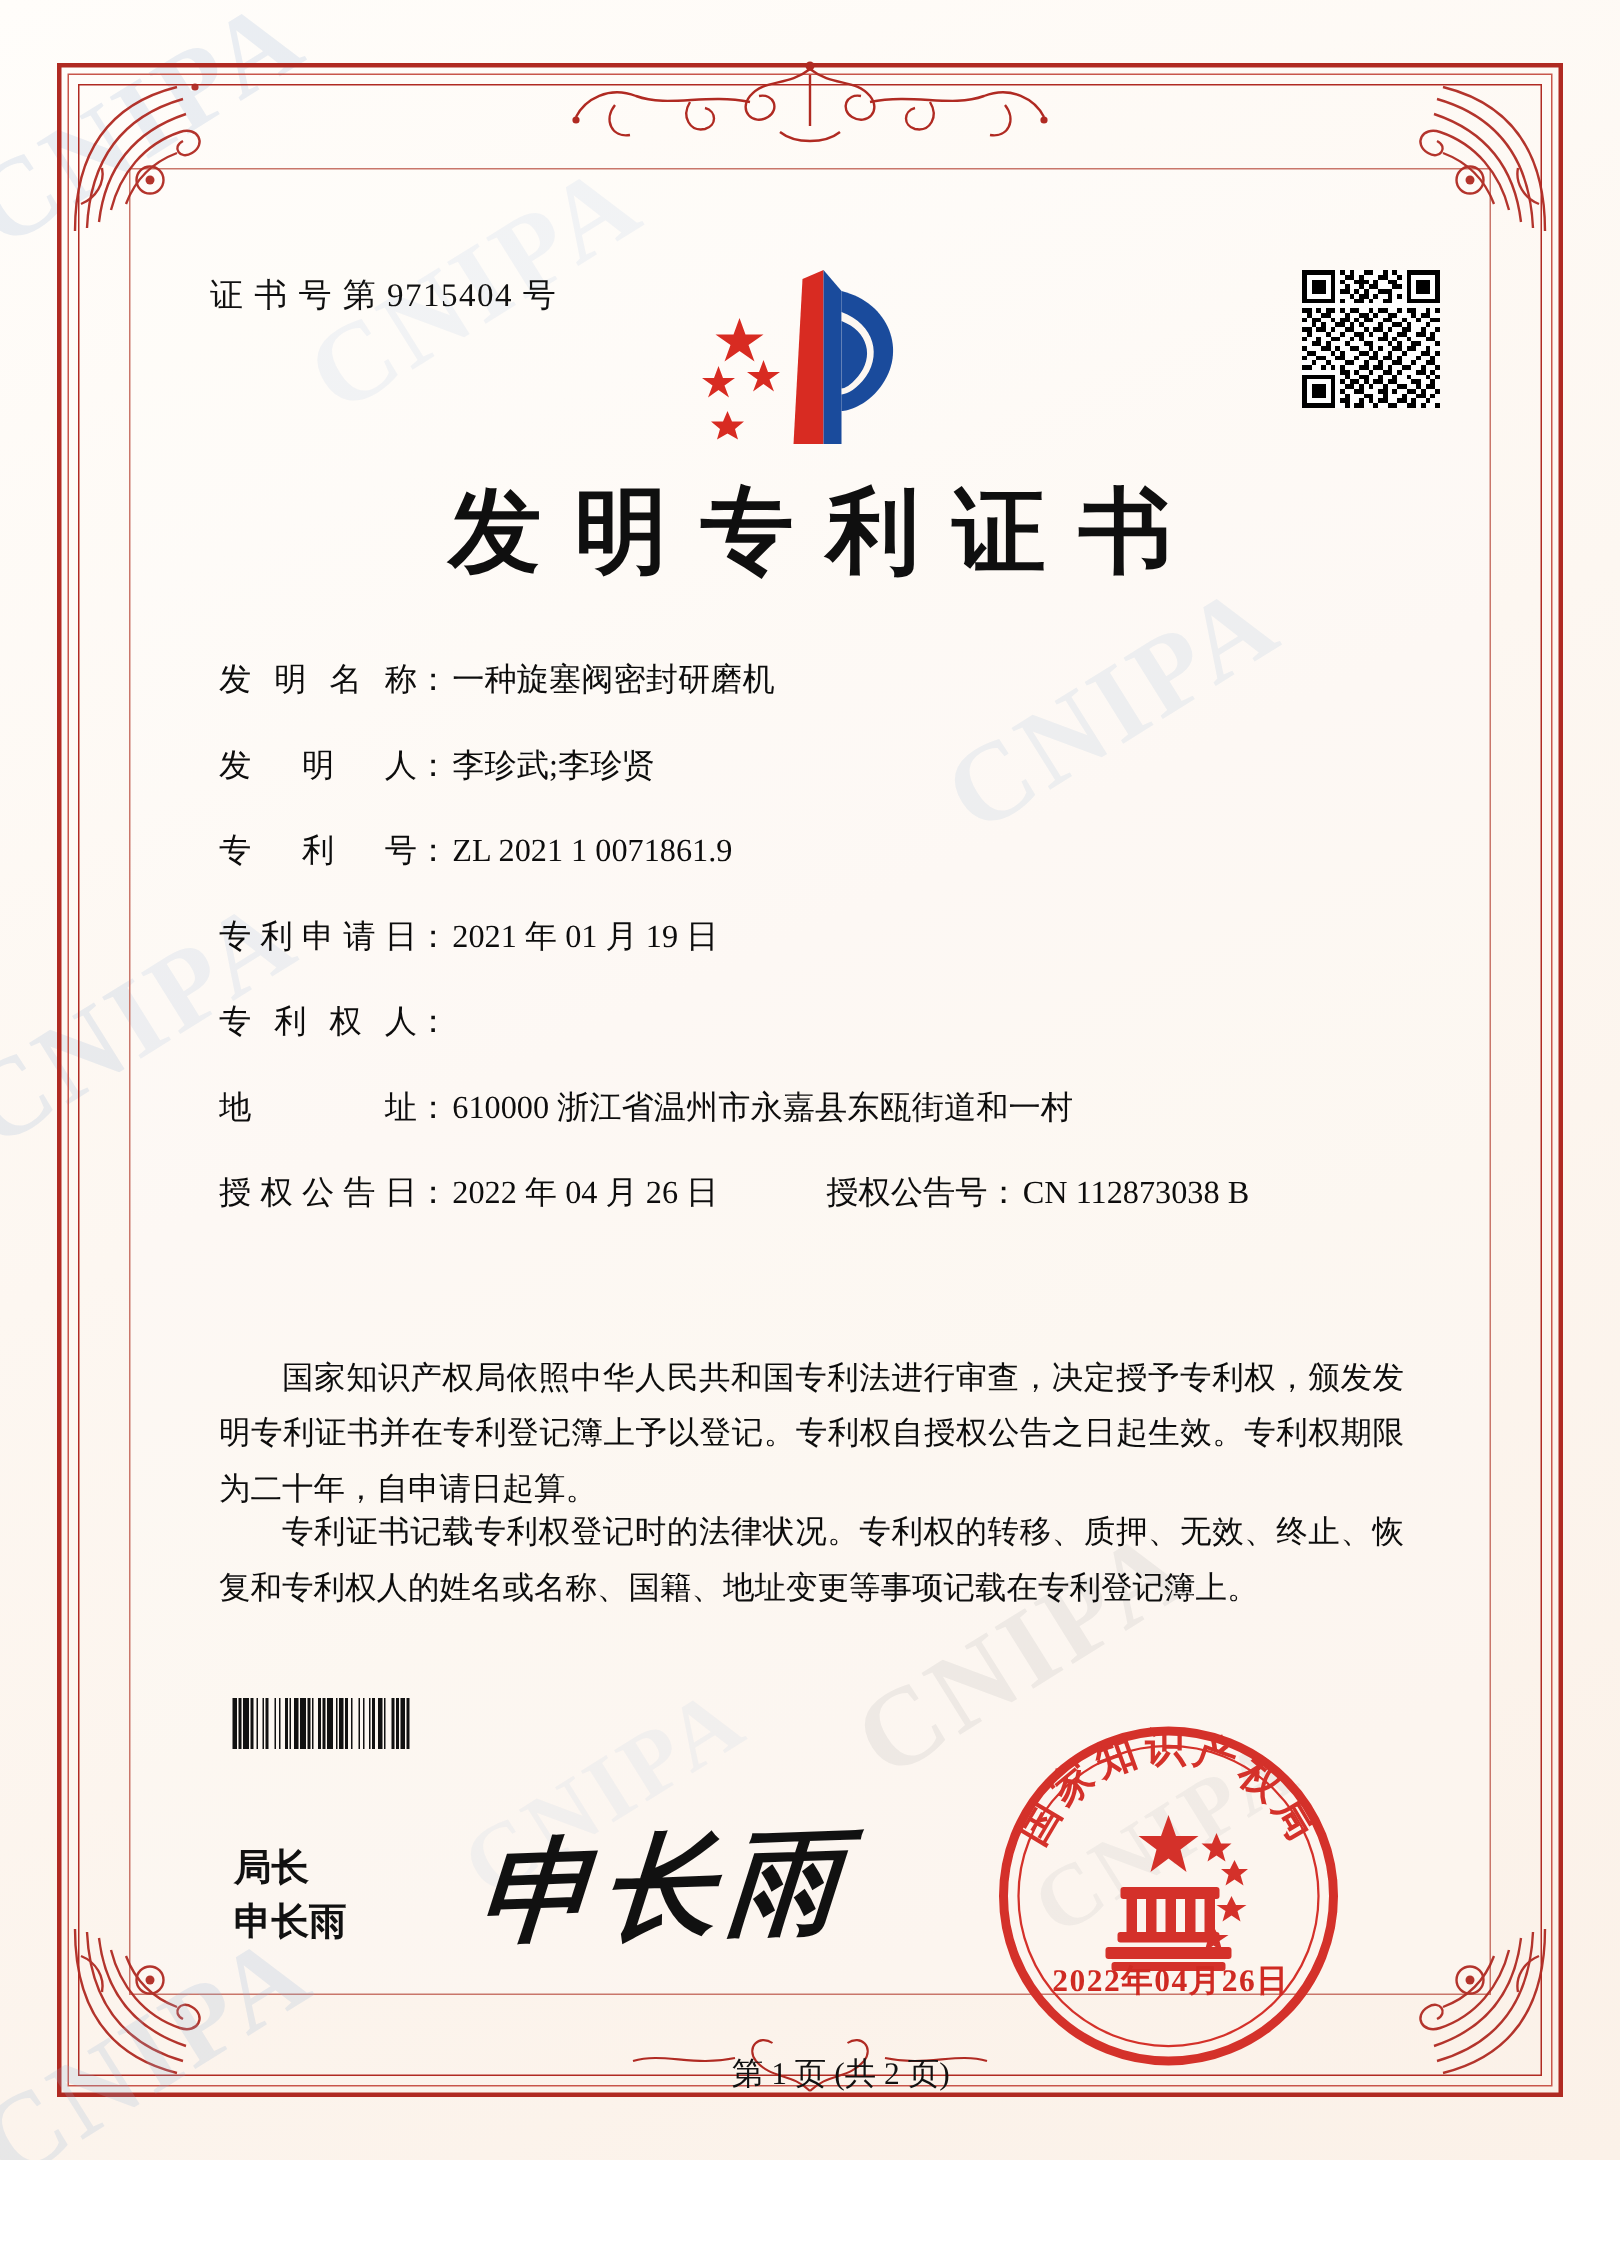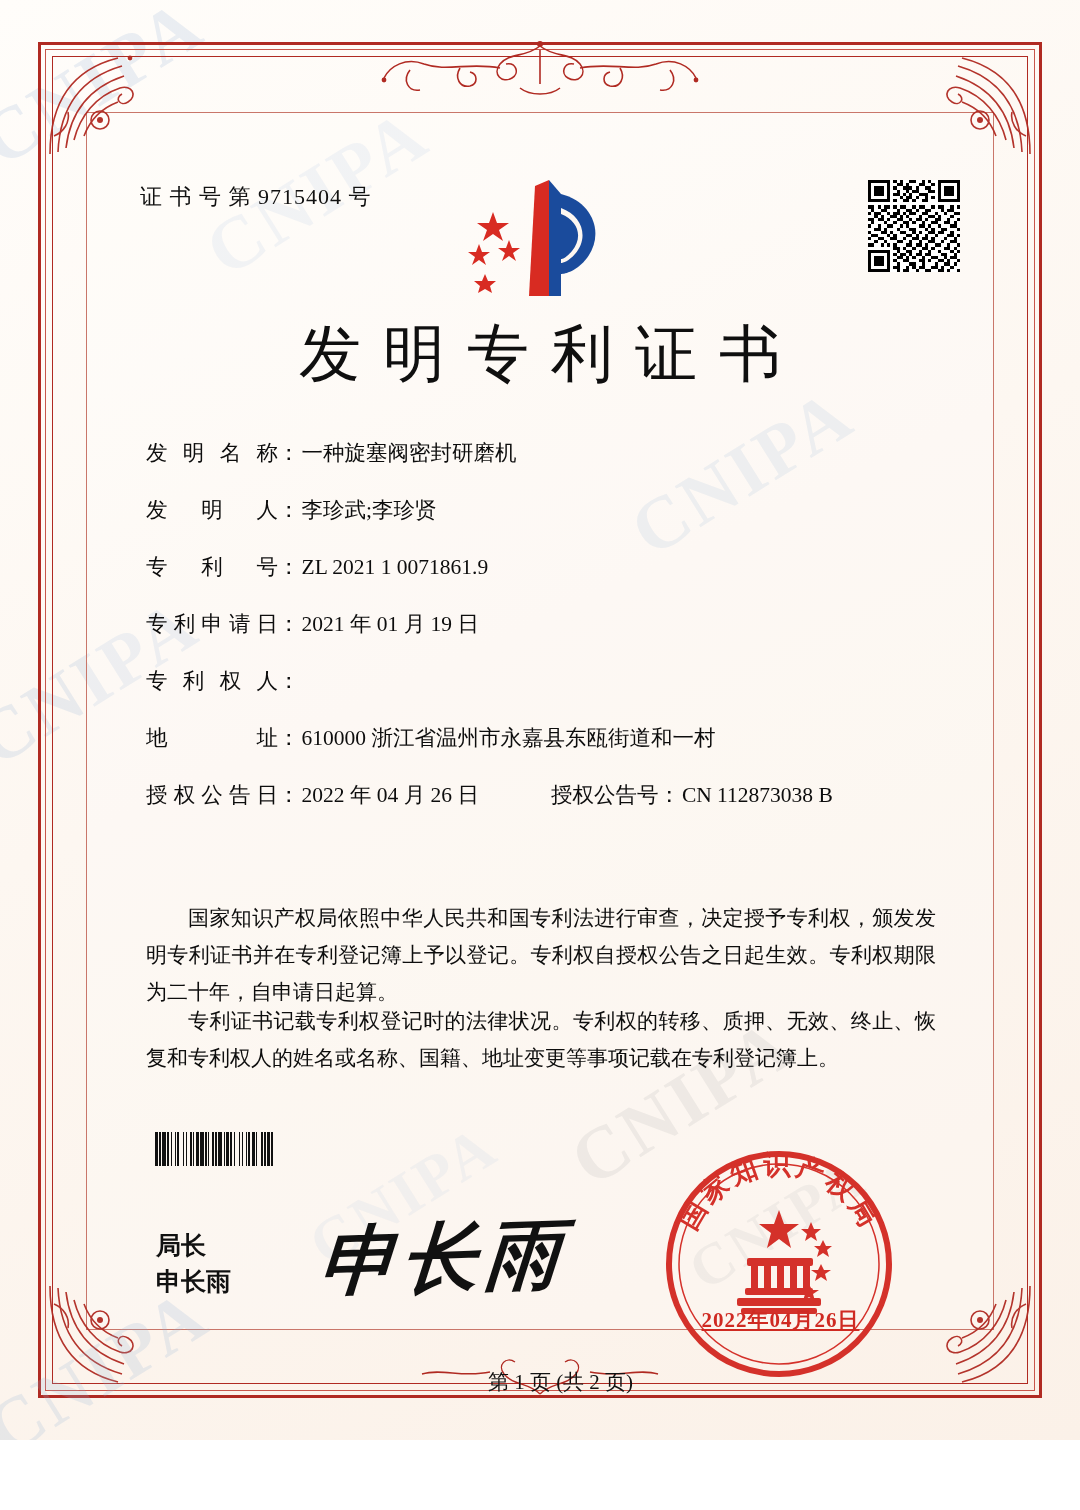--- a/index.html
+++ b/index.html
@@ -129,21 +129,21 @@
   .qr svg { display: block; }
 
   .title {
     position: absolute;
     left: 0; right: 0;
     top: 312px;
     text-align: center;
     font-size: 62px;
     letter-spacing: 22px;
     text-indent: 22px;
-    font-weight: 400;
+    font-weight: 700;
     color: #0f0f0f;
     font-family: "Liberation Serif", "DejaVu Serif", serif;
   }
 
   
   .fields {
     position: absolute;
     left: 146px;
     top: 440px;
     width: 800px;
@@ -231,21 +231,20 @@
   .seal-date {
     position: absolute;
     left: 678px;
     top: 1306px;
     width: 205px;
     text-align: center;
     font-size: 21px;
     color: #cf2a22;
     letter-spacing: 1px;
     font-weight: 600;
-    text-decoration: underline;
   }
 
   
   .page-no {
     position: absolute;
     left: 0; right: 0;
     top: 1368px;
     text-align: center;
     font-size: 21px;
     color: #111;

